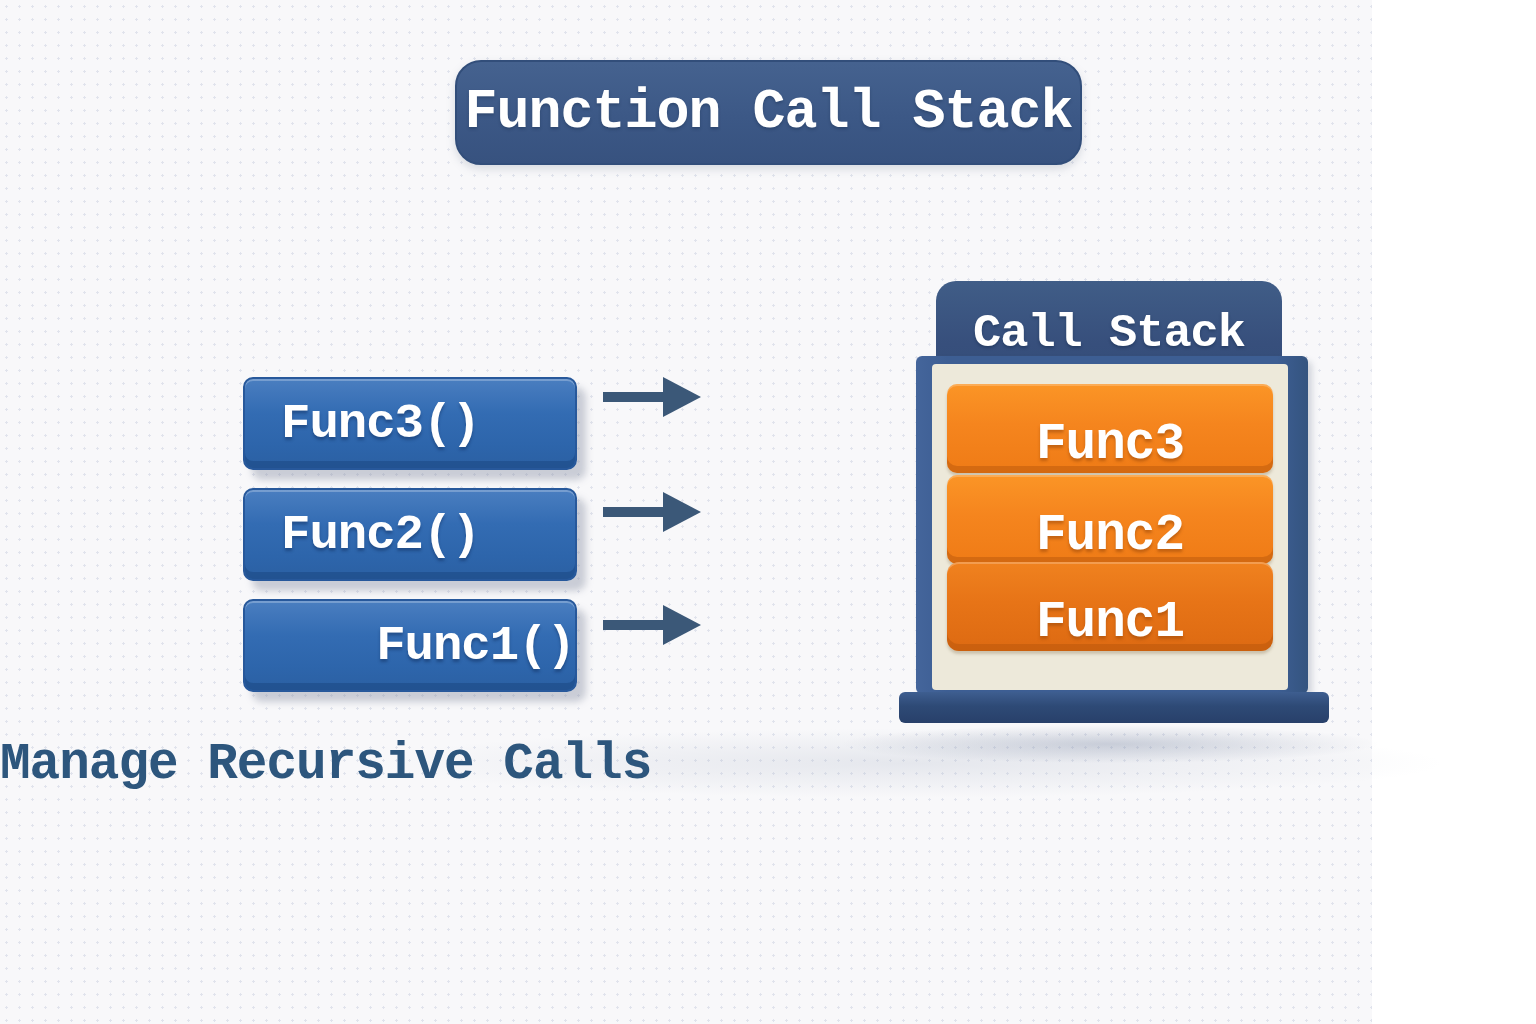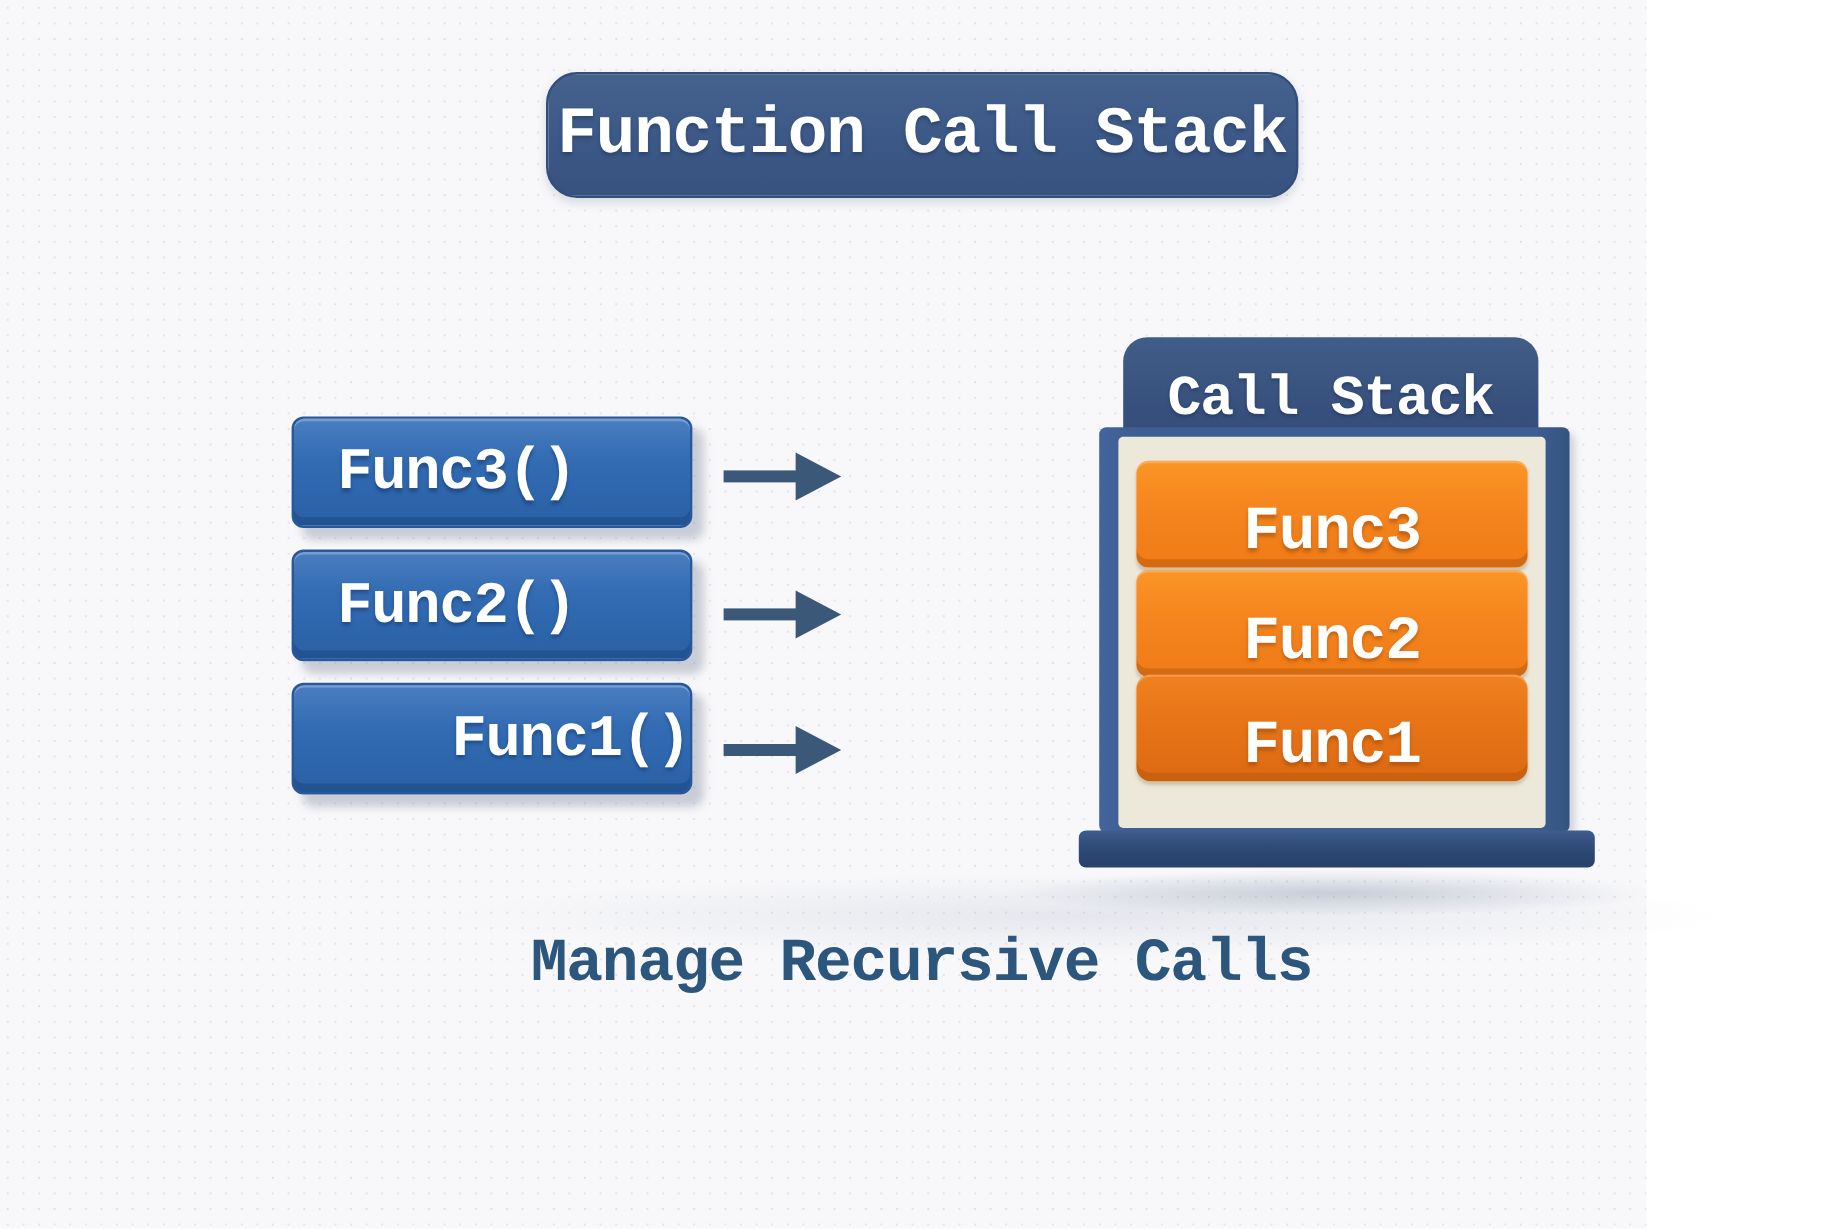--- a/index.html
+++ b/index.html
@@ -45,20 +45,21 @@
     width: 334px; height: 93px;
     background: linear-gradient(180deg, #4a7ec0 0%, #336cb3 38%, #2d65ab 75%, #2b60a3 100%);
     border: 2px solid #27589b;
     border-radius: 10px;
     display: flex; align-items: center;
     padding-left: 36px;
     box-shadow:
       inset 0 2px 0 rgba(255,255,255,0.25),
       inset 0 -7px 0 rgba(18,58,112,0.35),
       9px 10px 7px rgba(125,135,155,0.38);
+    margin-top: 30px;
   }
   .fn-box.pos-0 { top: 347px; }
   .fn-box.pos-1 { top: 458px; }
   .fn-box.pos-2 { top: 569px; justify-content: flex-end; }
   .fn-box span {
     color: #ffffff;
     font-size: 49px;
     font-weight: 700;
     letter-spacing: -1px;
     text-shadow: 0 3px 3px rgba(15,45,90,0.45);
@@ -161,23 +162,22 @@
     position: absolute;
     left: 370px; top: 728px;
     width: 1080px; height: 70px;
     background: radial-gradient(ellipse at center, rgba(160,170,190,0.22) 0%, rgba(160,170,190,0.0) 70%);
     z-index: 0;
   }
 
   
   .caption {
     position: absolute;
-    left: 0; top: 776px;
+    left: 0; top: 736px;
     width: 1536px;
-    text-align: center;
   }
   .caption span {
     color: #2d567d;
     font-size: 51px;
     font-weight: 700;
     letter-spacing: -1px;
   }
 </style>
 </head>
 <body>

